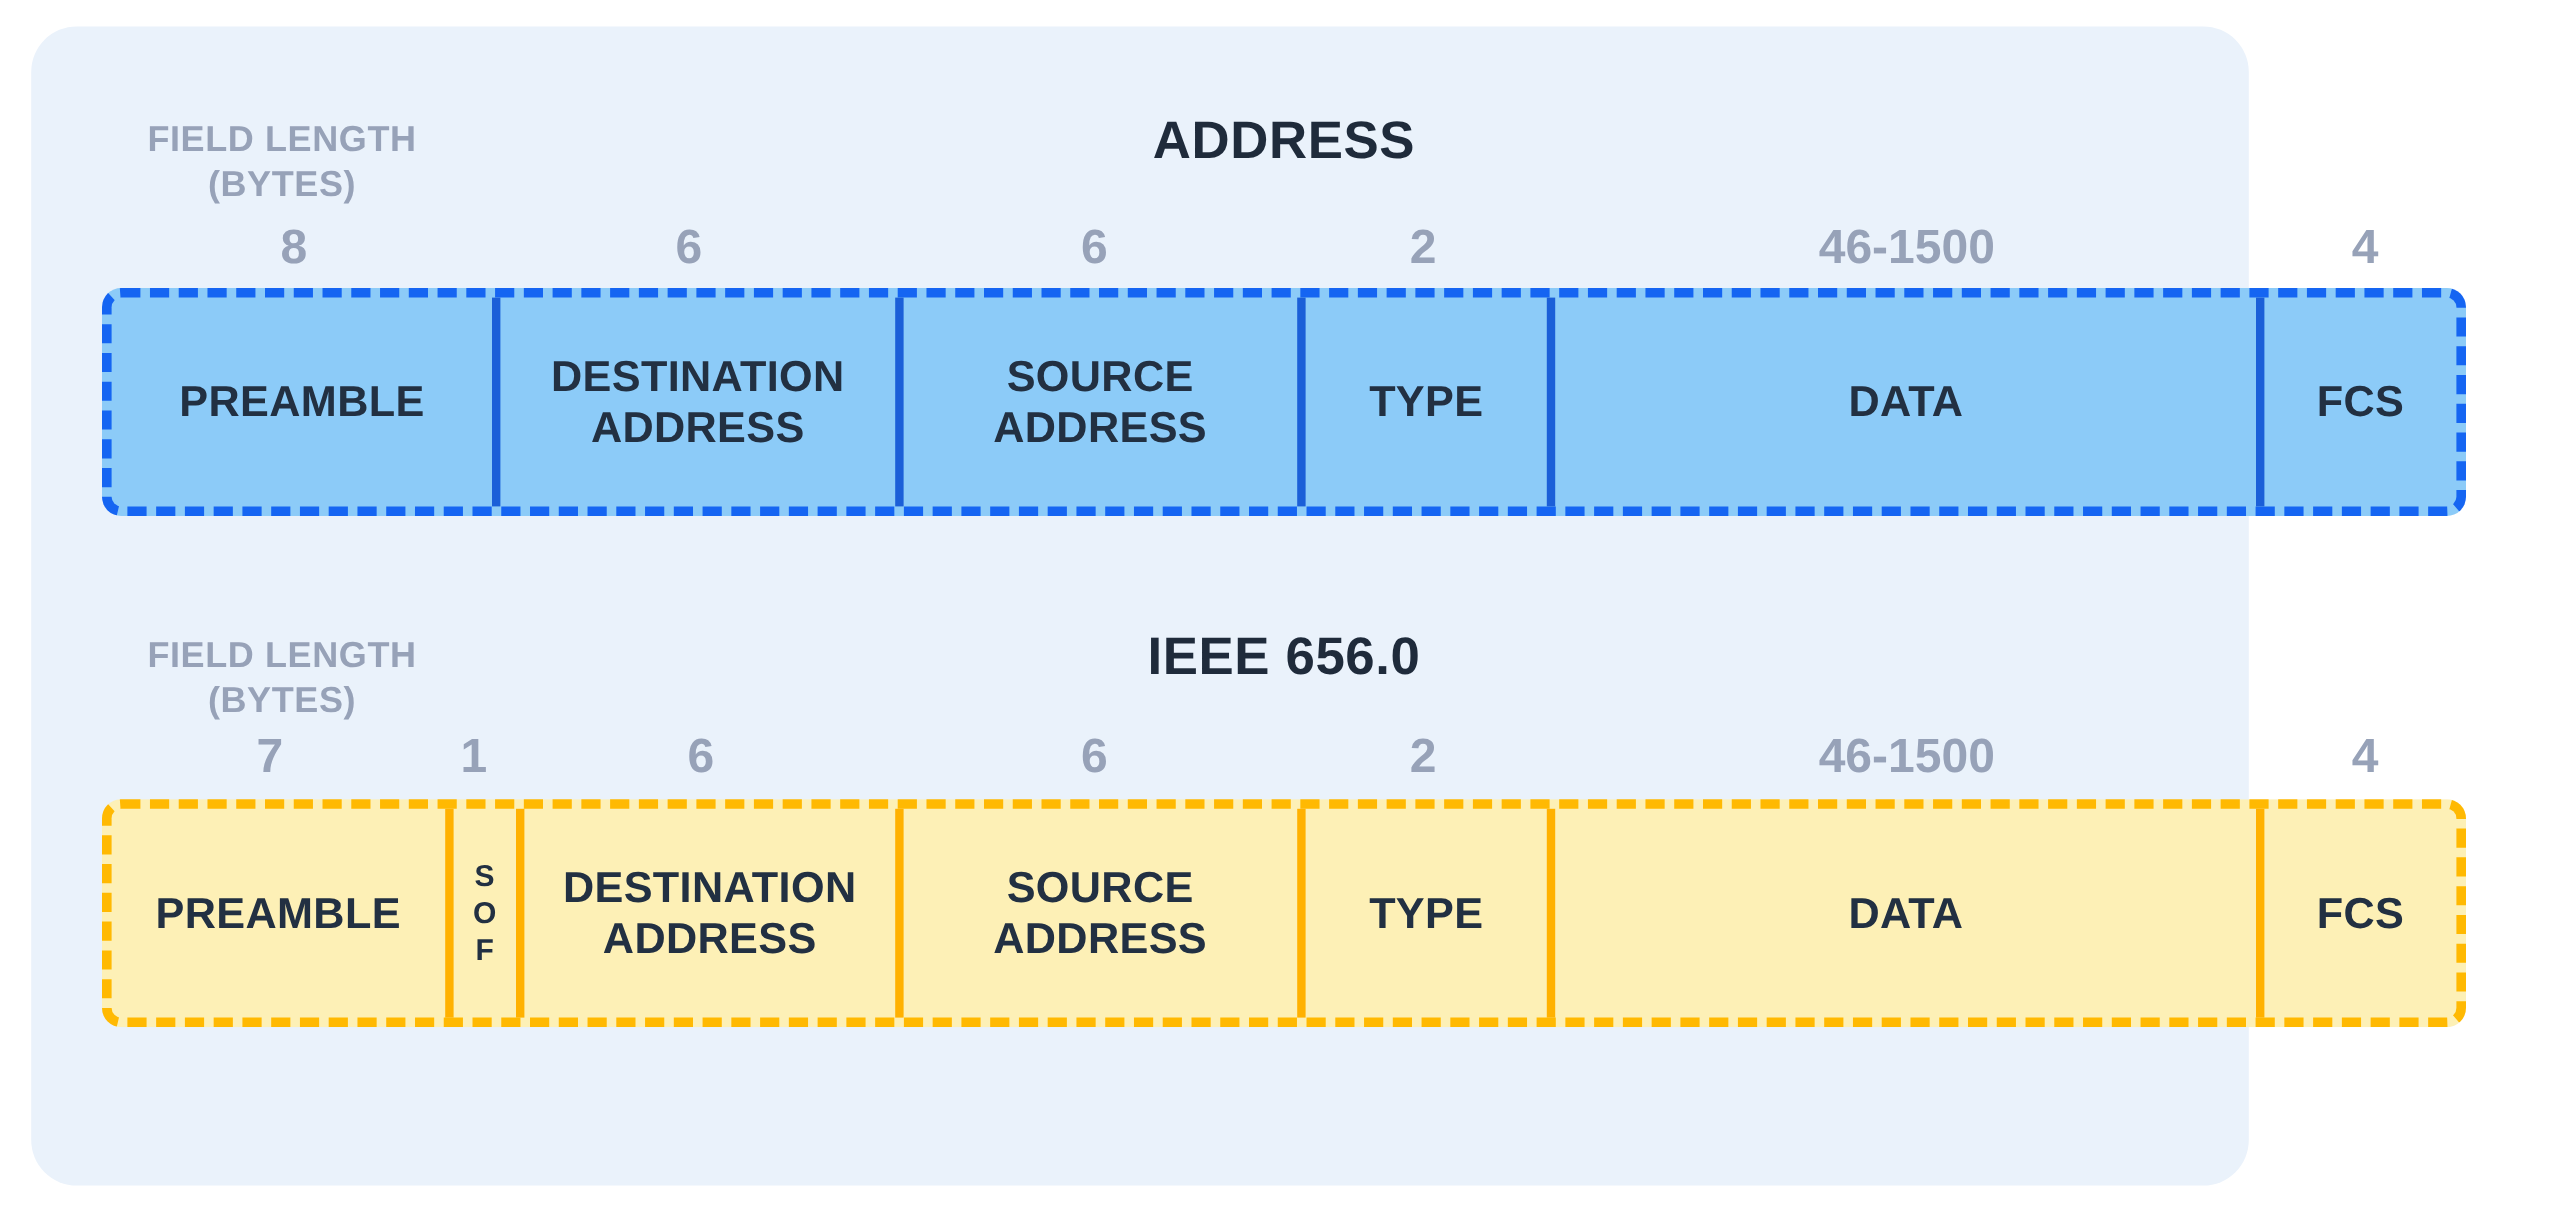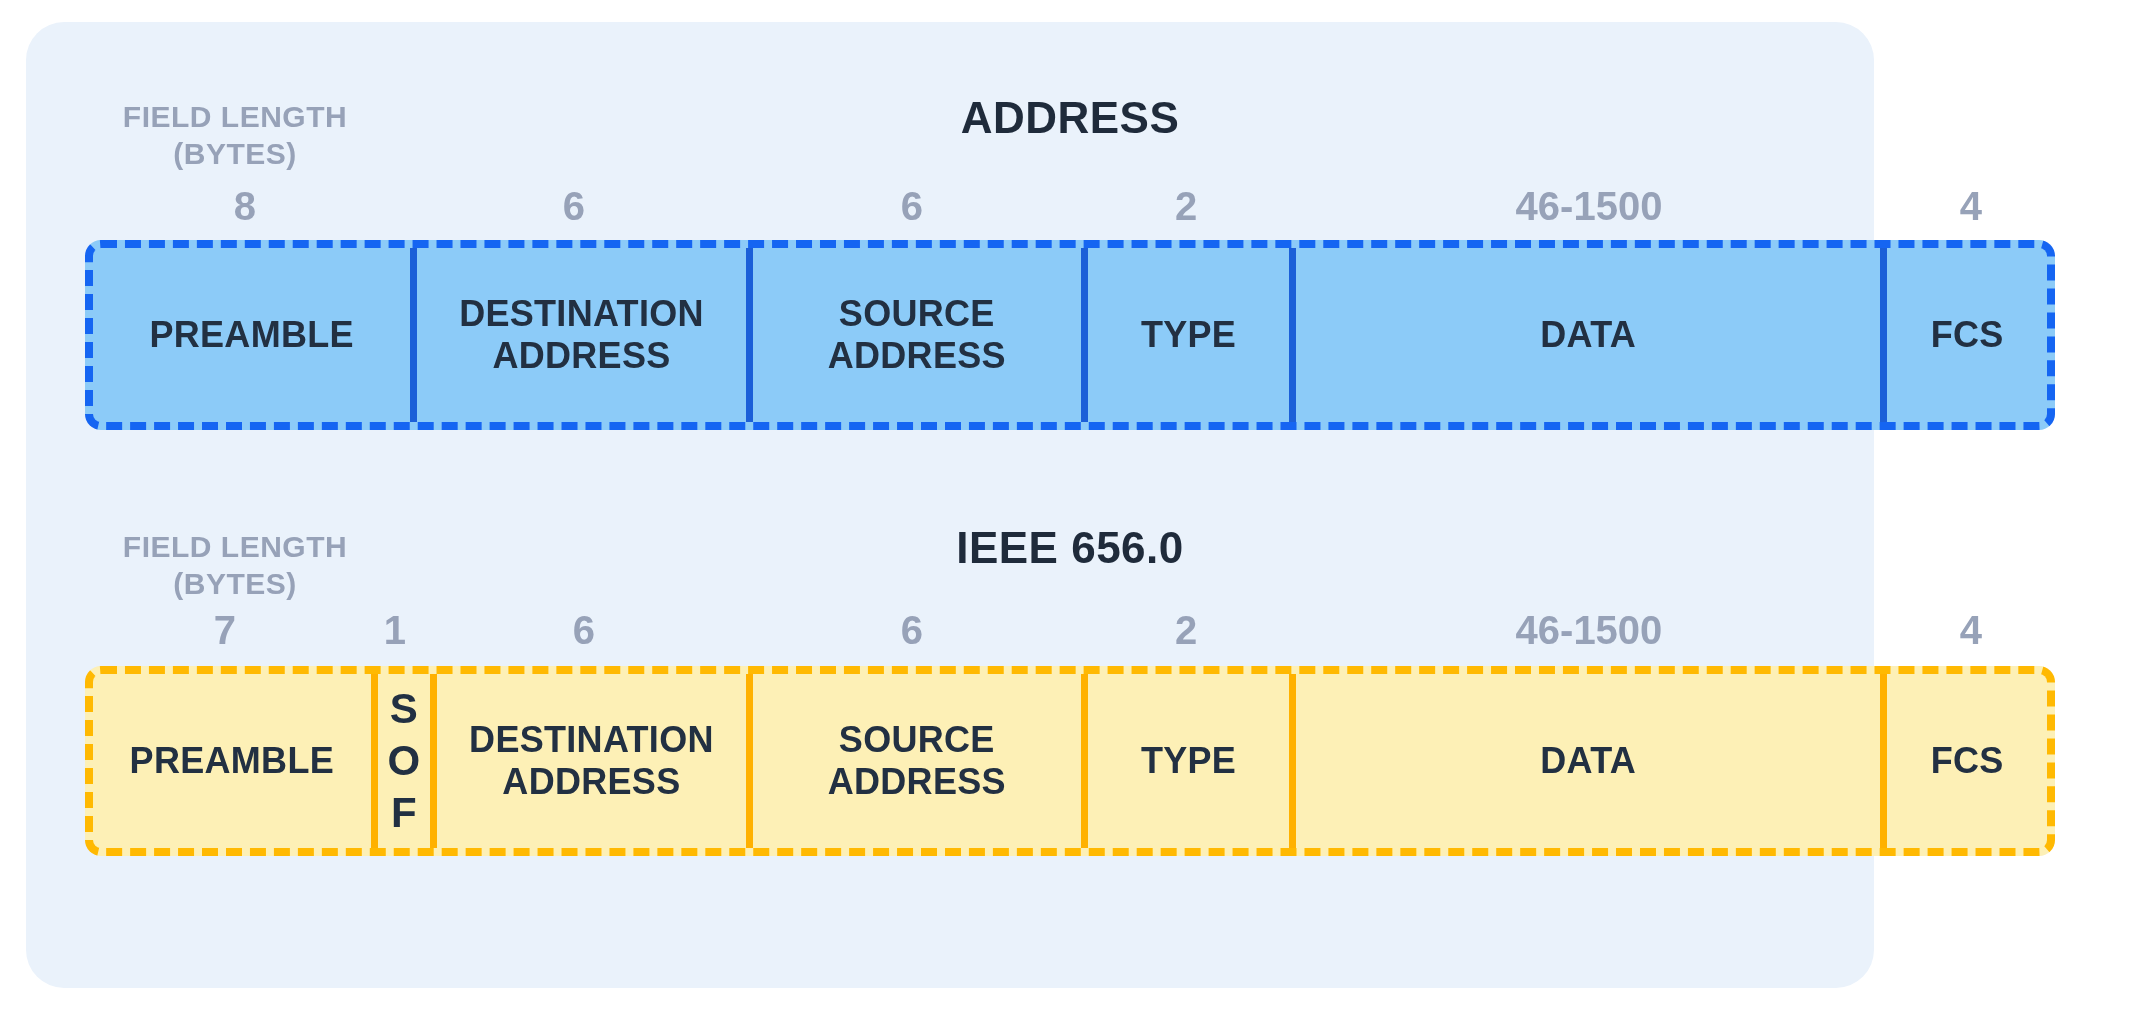--- a/index.html
+++ b/index.html
@@ -32,21 +32,21 @@
     border-radius: 16px; }
   .frame.n2 { margin-top: 14px; }
   .frame.blue { background: #8CCBF8; border: 8px dashed #1565F2; }
   .frame.yellow { background: #FDF0B6; border: 8px dashed #FFB902; }
 
   .cell { display: flex; align-items: center; justify-content: center;
     text-align: center; color: #223042; font-weight: bold; font-size: 36px;
     line-height: 1.18; letter-spacing: 0.3px; padding: 0 10px; }
   .frame.blue .cell + .cell { border-left: 7px solid #1B5FD8; }
   .frame.yellow .cell + .cell { border-left: 7px solid #FFB100; }
-  .cell.narrow { padding: 0 8px; font-size: 42px; line-height: 1.24; }
+  .cell.narrow { padding: 0 8px; font-size: 25px; line-height: 1.24; }
 </style>
 </head>
 <body>
 
 <div class="panel">
   <div class="frame-col">
 
     <section class="section first">
       <div class="header-row">
         <div class="fl-label">

